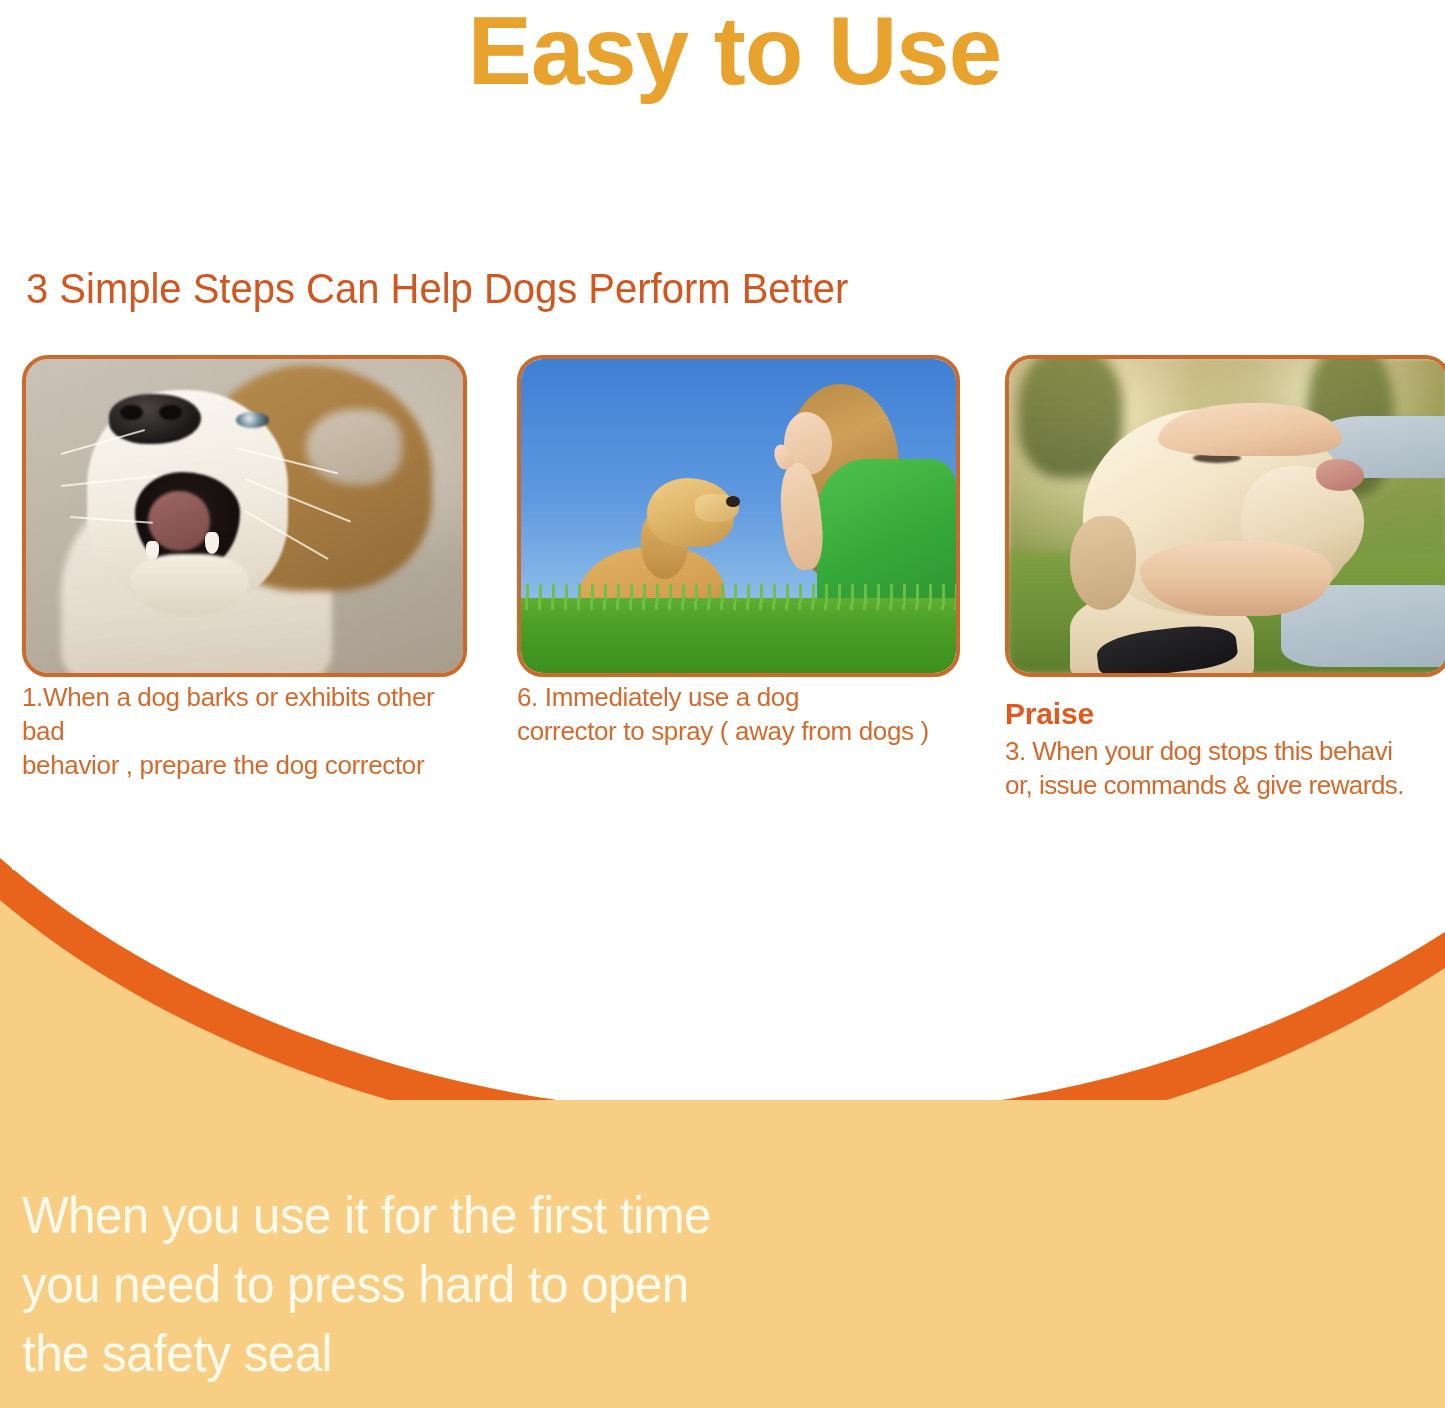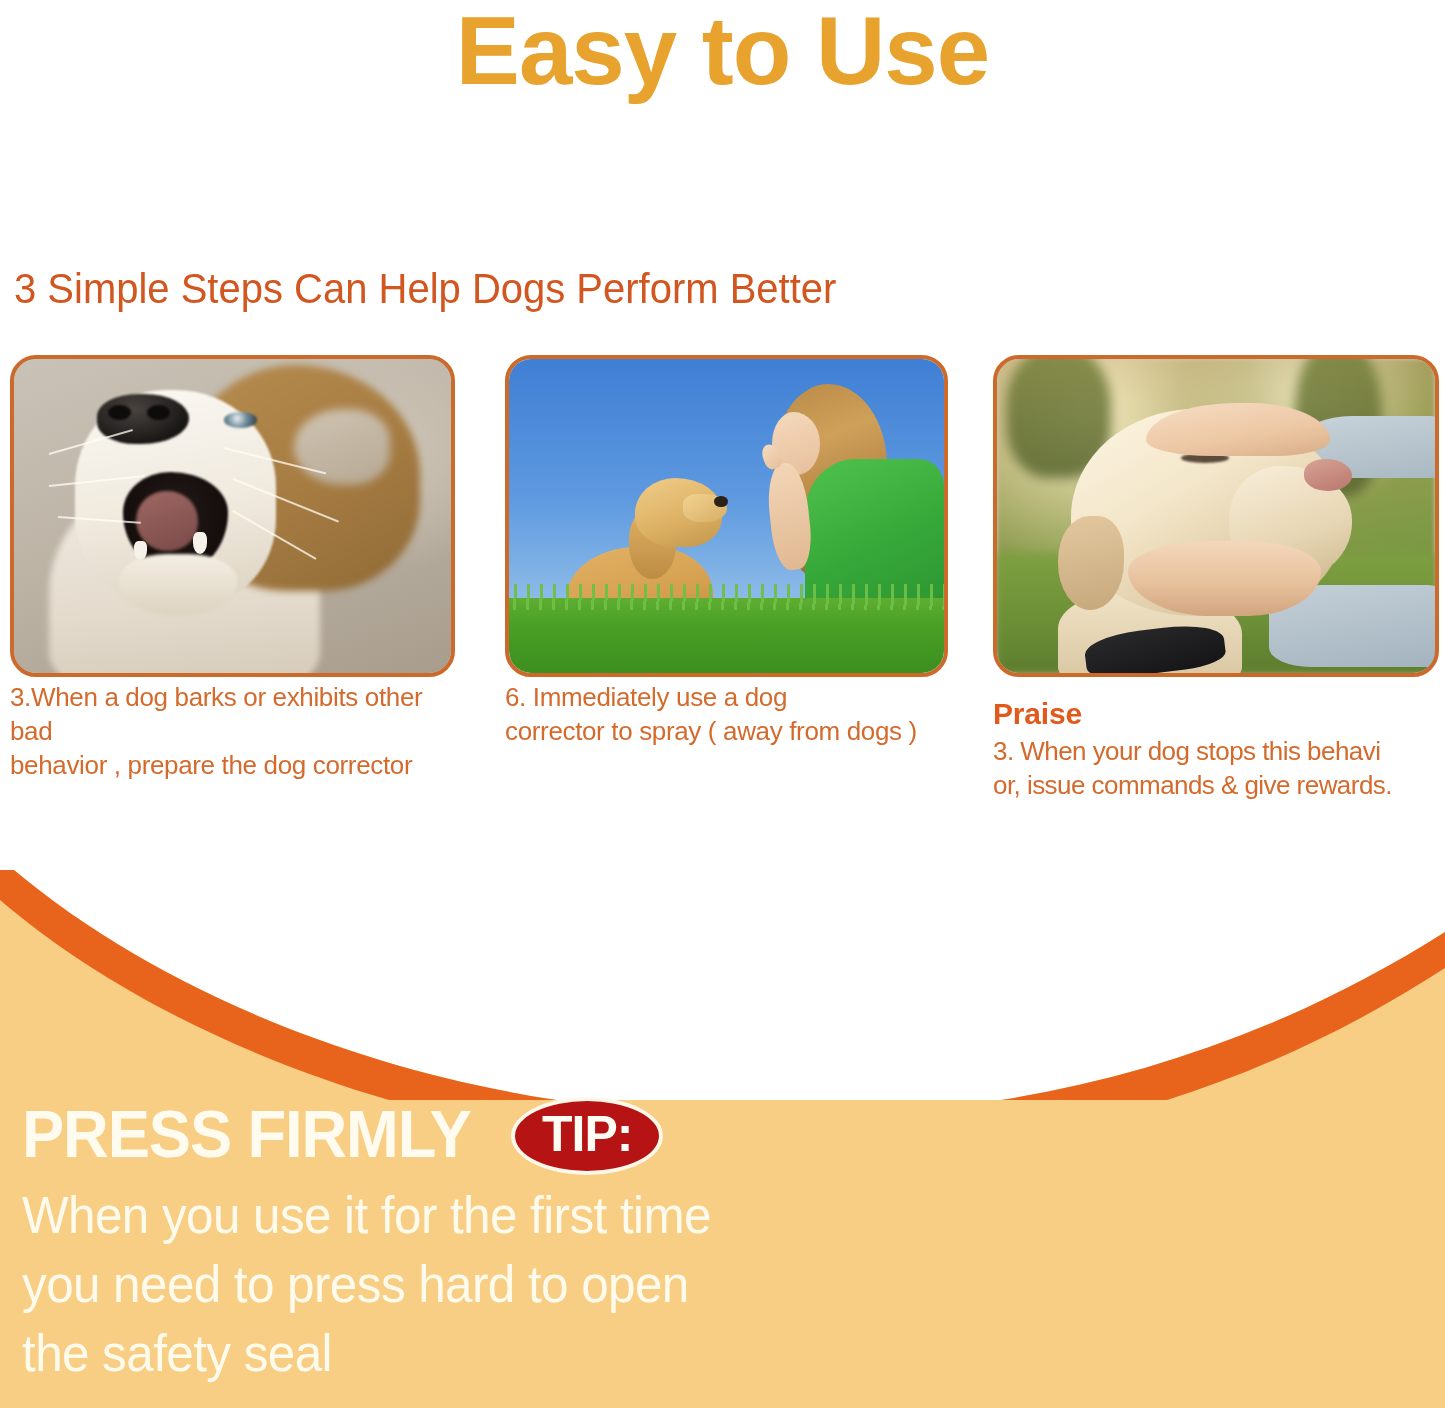--- a/index.html
+++ b/index.html
@@ -14,21 +14,21 @@
     position: relative;
     width: 1445px;
     height: 1408px;
     overflow: hidden;
     background: #ffffff;
   }
 
   
   .top-section {
     position: absolute;
-    left: 0; top: 0;
+    left: 12px; top: 0;
     width: 1191px;
     height: 870px;
     background: #ffffff;
     z-index: 2;
     padding-left: 36px;
   }
 
   .main-title {
     position: absolute;
     left: 0; top: -4px;
@@ -553,21 +553,21 @@
             <div class="ph1-tooth-b"></div>
             <div class="ph1-chin"></div>
             <div class="ph1-whisker" style="left:8%;top:30%;width:20%;transform:rotate(-16deg);"></div>
             <div class="ph1-whisker" style="left:8%;top:40%;width:22%;transform:rotate(-6deg);"></div>
             <div class="ph1-whisker" style="left:10%;top:50%;width:19%;transform:rotate(4deg);"></div>
             <div class="ph1-whisker" style="left:48%;top:28%;width:24%;transform:rotate(14deg);"></div>
             <div class="ph1-whisker" style="left:50%;top:38%;width:26%;transform:rotate(22deg);"></div>
             <div class="ph1-whisker" style="left:50%;top:48%;width:22%;transform:rotate(30deg);"></div>
           </div>
         </div>
-        <div class="cap-body">3.When a dog barks or exhibits other bad
+        <div class="cap-body">1.When a dog barks or exhibits other bad
 behavior , prepare the dog corrector</div>
       </div>
 
       <div class="step step-2">
         <div class="photo-frame">
           <div class="photo-inner">
             <div class="ph2-sky"></div>
             <div class="ph2-woman-hair"></div>
             <div class="ph2-woman-dress"></div>
             <div class="ph2-woman-leg"></div>
@@ -609,26 +609,20 @@
         <div class="cap-head">Praise</div>
         <div class="cap-body">3. When your dog stops this behavi
 or, issue commands &amp; give rewards.</div>
       </div>
 
     </div>
   </div>
 
   <div class="bottom-content">
 
-    <div class="press-firmly-row">
-      <div class="press-firmly">PRESS FIRMLY</div>
-      <div class="tip-badge">
-        <span>TIP:</span>
-      </div>
-    </div>
 
     <div class="tip-body">When you use it for the first time
 you need to press hard to open
 the safety seal</div>
 
   </div>
 
 </div>
 
 </body></html>

